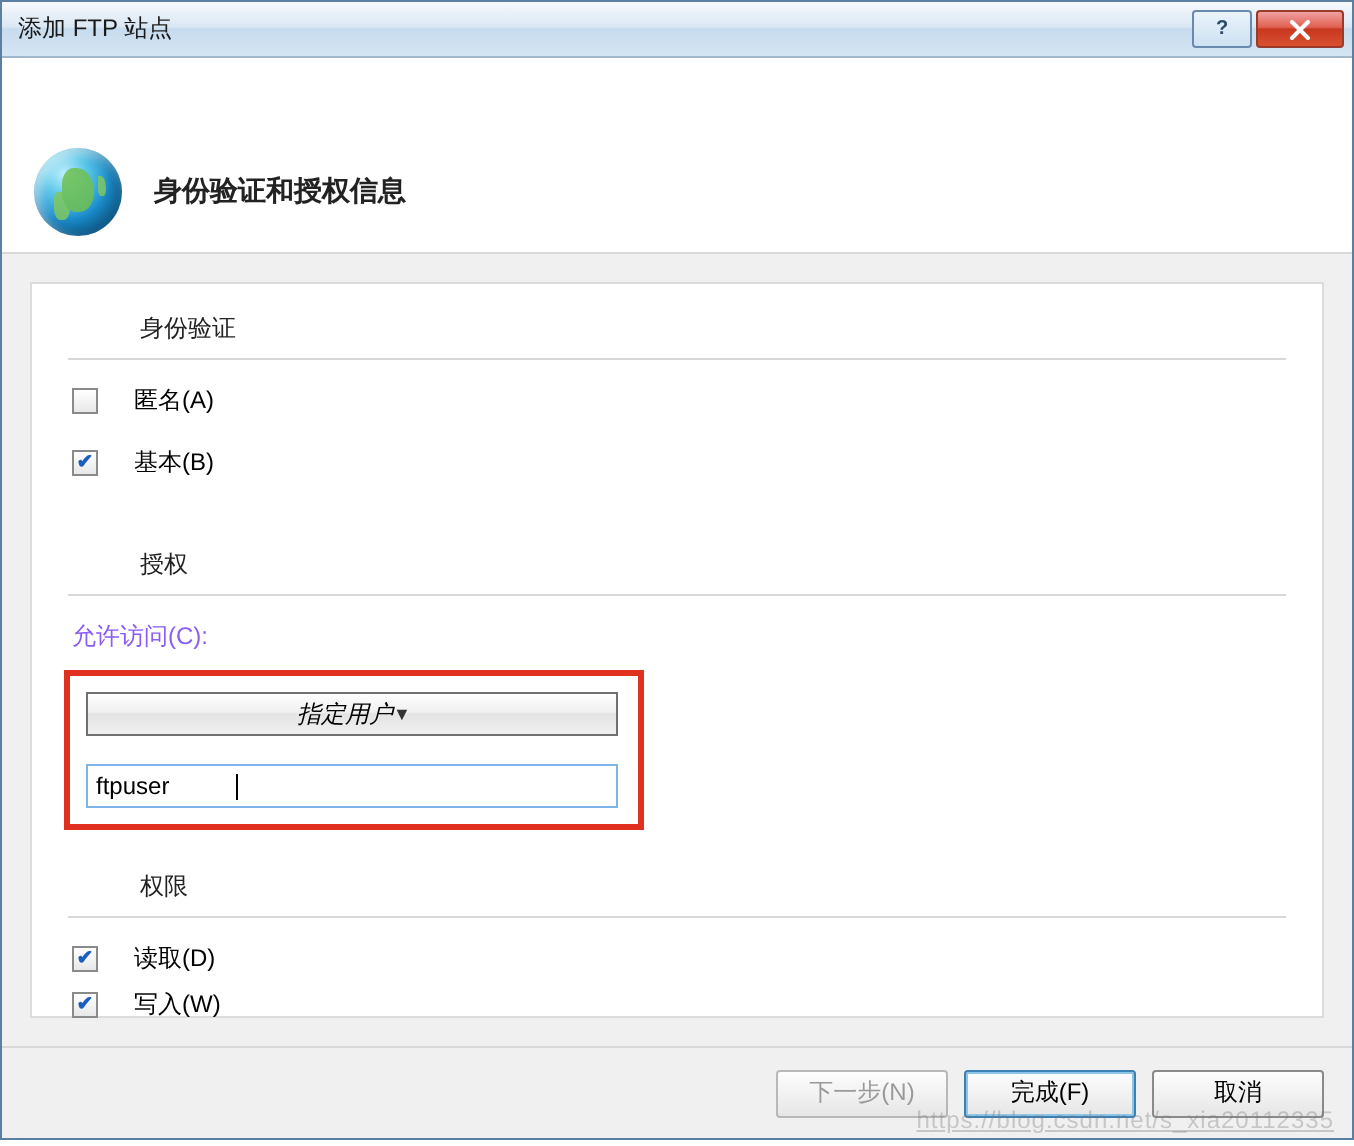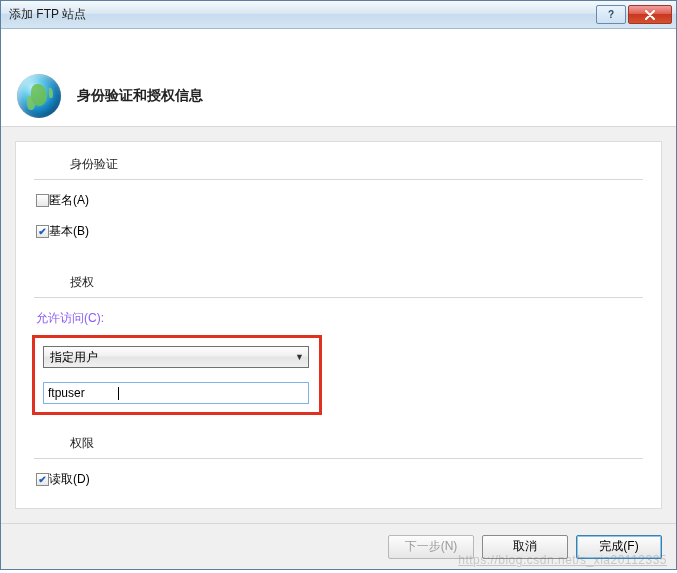--- a/index.html
+++ b/index.html
@@ -85,21 +85,21 @@
     .group-label {
       font-size: 12px; color: #222;
       margin-bottom: 6px;
       margin-left: 36px;
     }
     .hr {
       border: none; border-top: 1px solid #d8d8d8;
       margin-bottom: 12px;
     }
     .checkbox-row {
-      display: flex; align-items: center; gap: 0;
+      display: flex; align-items: center; gap: 18px;
       margin: 6px 0 14px 2px;
     }
     .checkbox {
       width: 13px; height: 13px;
       border: 1px solid #8a8a8a;
       background: linear-gradient(to bottom,#fff,#e8e8e8);
       display: inline-flex; align-items: center; justify-content: center;
       font-size: 10px; color: #1a5fbf;
     }
     .checkbox.checked::after { content:"✔"; font-weight:bold; line-height:1; }
@@ -107,23 +107,24 @@
     .highlight-box {
       border: 3px solid #e03020;
       padding: 8px 8px;
       width: 290px;
       margin-left: -2px;
     }
     .dropdown {
       width: 266px; height: 22px;
       border: 1px solid #707070;
       background: linear-gradient(to bottom,#fdfdfd 0%, #f0f0f0 45%, #e4e4e4 50%, #f0f0f0 100%);
-      display: flex; align-items: center; justify-content: space-between;
+      display: flex; align-items: center; justify-content: center;
       padding: 0 4px 0 6px;
       font-size: 12px;
+      font-style: italic;
     }
     .dropdown .arrow { font-size: 9px; color:#333; }
     .textinput {
       width: 266px; height: 22px;
       border: 1px solid #7eb4ea;
       background: #fff;
       padding: 0 4px;
       font-size: 12px;
       margin-top: 14px;
       display: flex; align-items: center; gap: 32px;
@@ -218,31 +219,35 @@
       <div class="section-gap"></div>
 
       <div class="group-label">权限</div>
       <hr class="hr">
 
       <div class="checkbox-row" style="margin-bottom:6px;">
         <span class="checkbox checked"></span>
         <span>读取(D)</span>
       </div>
 
+      <div class="checkbox-row">
+        <span class="checkbox checked"></span>
+        <span>写入(W)</span>
+      </div>
 
     </div>
   </div>
 
   <div class="footer">
     <div class="btn disabled">
         <span>下一步(N)</span>
       </div>
+    <div class="btn default">
+        <span>完成(F)</span>
+      </div>
     <div class="btn">
         <span>取消</span>
       </div>
-    <div class="btn default">
-        <span>完成(F)</span>
-      </div>
   </div>
 
 </div>
 
 <div class="watermark">https://blog.csdn.net/s_xia20112335</div>
 
 </body></html>

